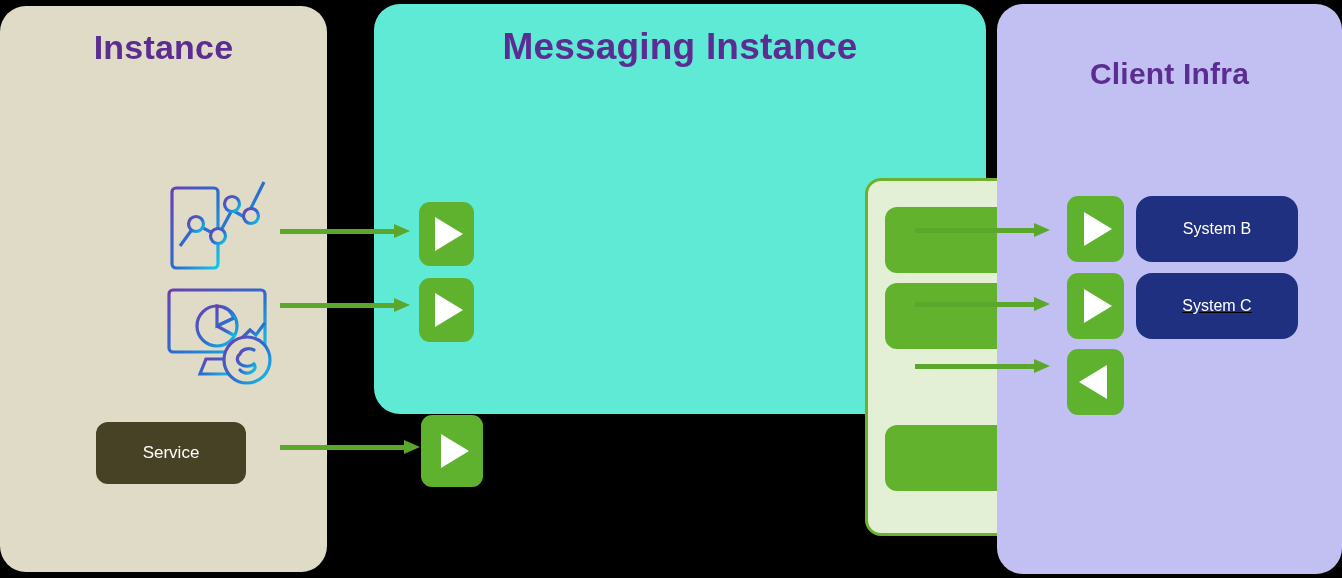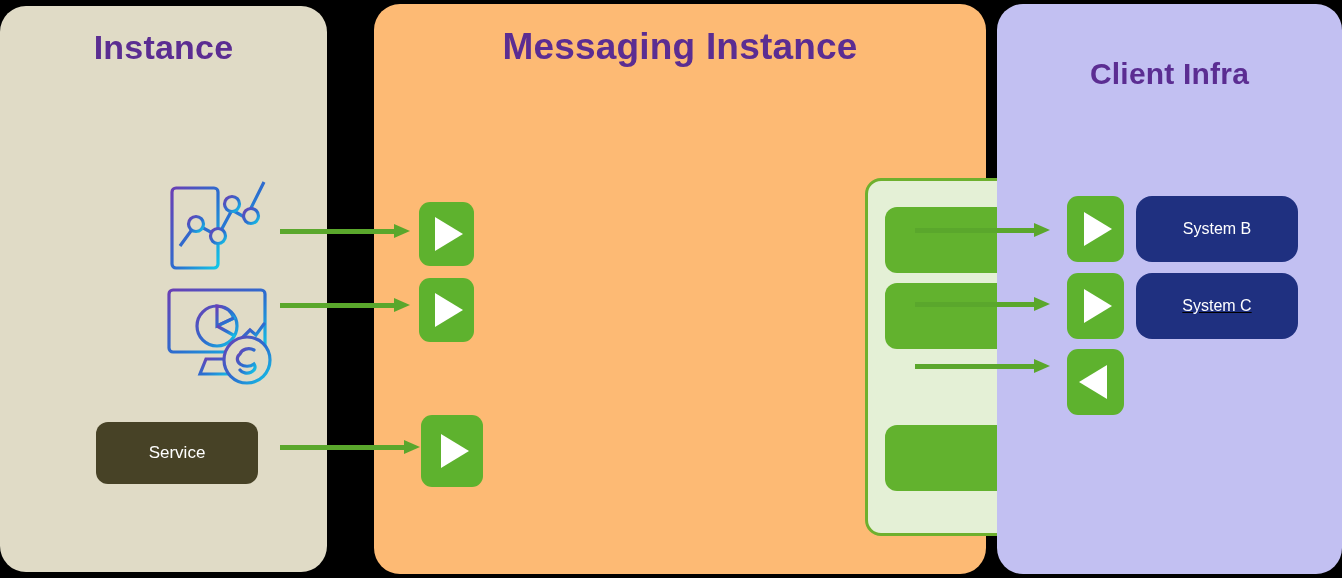--- a/index.html
+++ b/index.html
@@ -29,22 +29,22 @@
     box-sizing: border-box;
   }
   #panel-external {
     left: 0px; top: 6px;
     width: 327px; height: 566px;
     background: #e0dbc6;
     border-radius: 26px;
   }
   #panel-messaging {
     left: 374px; top: 4px;
-    width: 612px; height: 570px;
-    background: #fdba74;
+    width: 612px; height: 410px;
+    background: #5eead4;
     border-radius: 26px;
   }
   #panel-client {
     left: 997px; top: 4px;
     width: 345px; height: 570px;
     background: #c2c0f2;
     border-radius: 26px;
   }
 
   .panel-title {
@@ -63,21 +63,21 @@
   .ext-icon {
     position: absolute;
   }
   #icon-mobile-analytics { left: 166px; top: 168px; width: 112px; height: 104px; }
   #icon-desktop-finance  { left: 164px; top: 278px; width: 114px; height: 104px; }
 
   
   #service-box {
     position: absolute;
     left: 96px; top: 416px;
-    width: 162px; height: 62px;
+    width: 150px; height: 62px;
     background: #474226;
     border-radius: 12px;
     display: flex;
     align-items: center;
     justify-content: center;
   }
   #service-label {
     color: #ffffff;
     font-size: 17px;
   }

